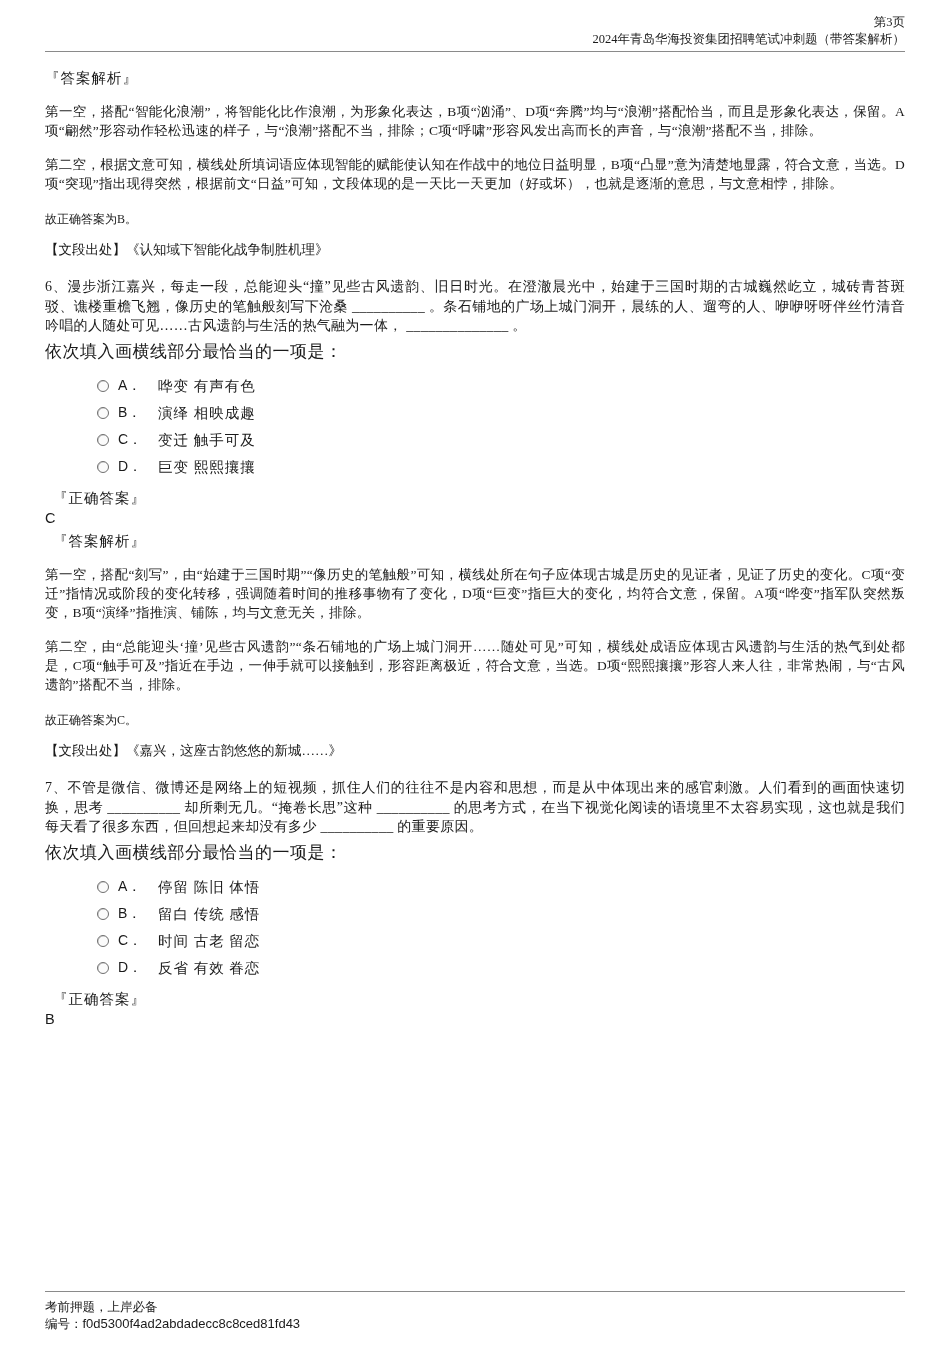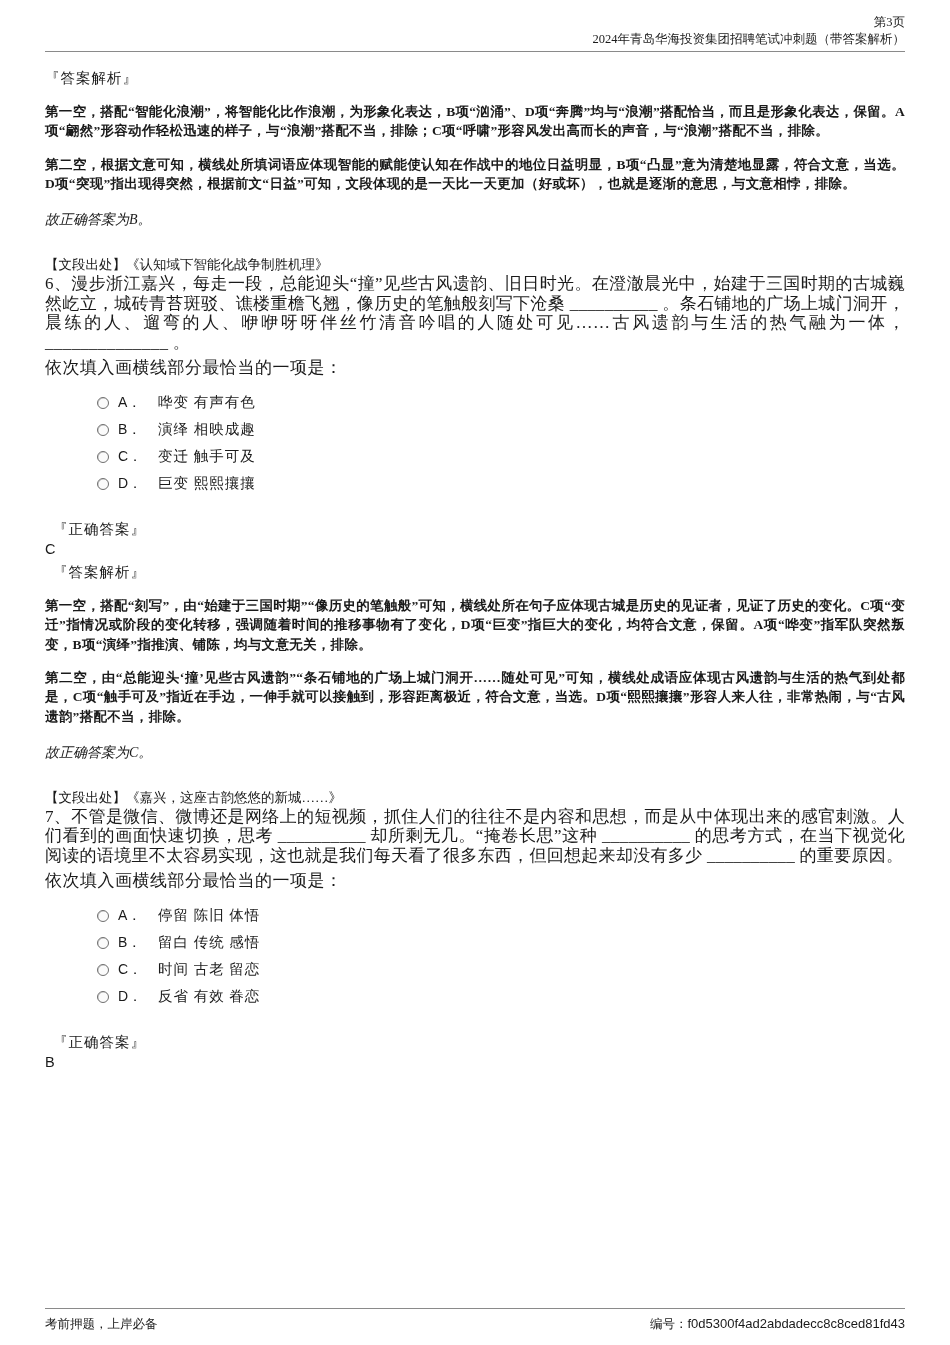--- a/index.html
+++ b/index.html
@@ -30,25 +30,24 @@
     margin-top: 17px;
     font-size: 14.5px;
     letter-spacing: 1px;
   }
   .para {
     margin-top: 14px;
     font-size: 13.5px;
     line-height: 19.3px;
     text-align: justify;
     letter-spacing: 0.3px;
-    font-weight: bold;
   }
-  .conclusion { margin-top: 18px; font-size: 14px; font-style: italic; }
-  .source { margin-top: 27px; font-size: 13.5px; }
-  .stem { font-size: 17px; line-height: 19.5px; text-align: justify; letter-spacing: 0.3px; }
+  .conclusion { margin-top: 18px; font-size: 12px; }
+  .source { margin-top: 13px; font-size: 13.5px; }
+  .stem { margin-top: 18px; font-size: 14px; line-height: 19.5px; text-align: justify; letter-spacing: 0.3px; }
   .prompt { margin-top: 4px; font-size: 17px; letter-spacing: 0.5px; }
 
   .options { margin-top: 10px; margin-left: 52px; }
   .option-row {
     display: flex;
     align-items: center;
     height: 27px;
     cursor: default;
   }
   .radio {
@@ -64,36 +63,37 @@
     font-family: "Liberation Sans", "DejaVu Sans", sans-serif;
     font-size: 14px;
     width: 40px;
     flex: 0 0 auto;
   }
   .option-text {
     font-size: 14.5px;
     letter-spacing: 1px;
   }
 
-  .answer-label { margin-top: 23px; margin-left: 8px; font-size: 14.5px; letter-spacing: 1px; }
+  .answer-label { margin-top: 8px; margin-left: 8px; font-size: 14.5px; letter-spacing: 1px; }
   .answer-value {
     margin-top: 2px;
     font-family: "Liberation Sans", "DejaVu Sans", sans-serif;
     font-size: 14.5px;
   }
   .analysis-label { margin-top: 6px; margin-left: 8px; font-size: 14.5px; letter-spacing: 1px; }
 
   .page-footer {
     position: absolute;
     left: 45px; right: 45px; bottom: 12px;
     border-top: 1px solid #8a8a8a;
     padding-top: 7px;
     display: flex;
     justify-content: space-between;
     font-size: 12.5px;
+    flex-direction: column;
   }
   .footer-serial { font-family: "Liberation Sans", "DejaVu Sans", sans-serif; font-size: 13px; }
   .footer-serial .serial-label { font-family: "Liberation Serif", "DejaVu Serif", serif; font-size: 12.5px; }
 </style>
 </head>
 <body>
 
 <div class="page">
   <div class="content">
 

